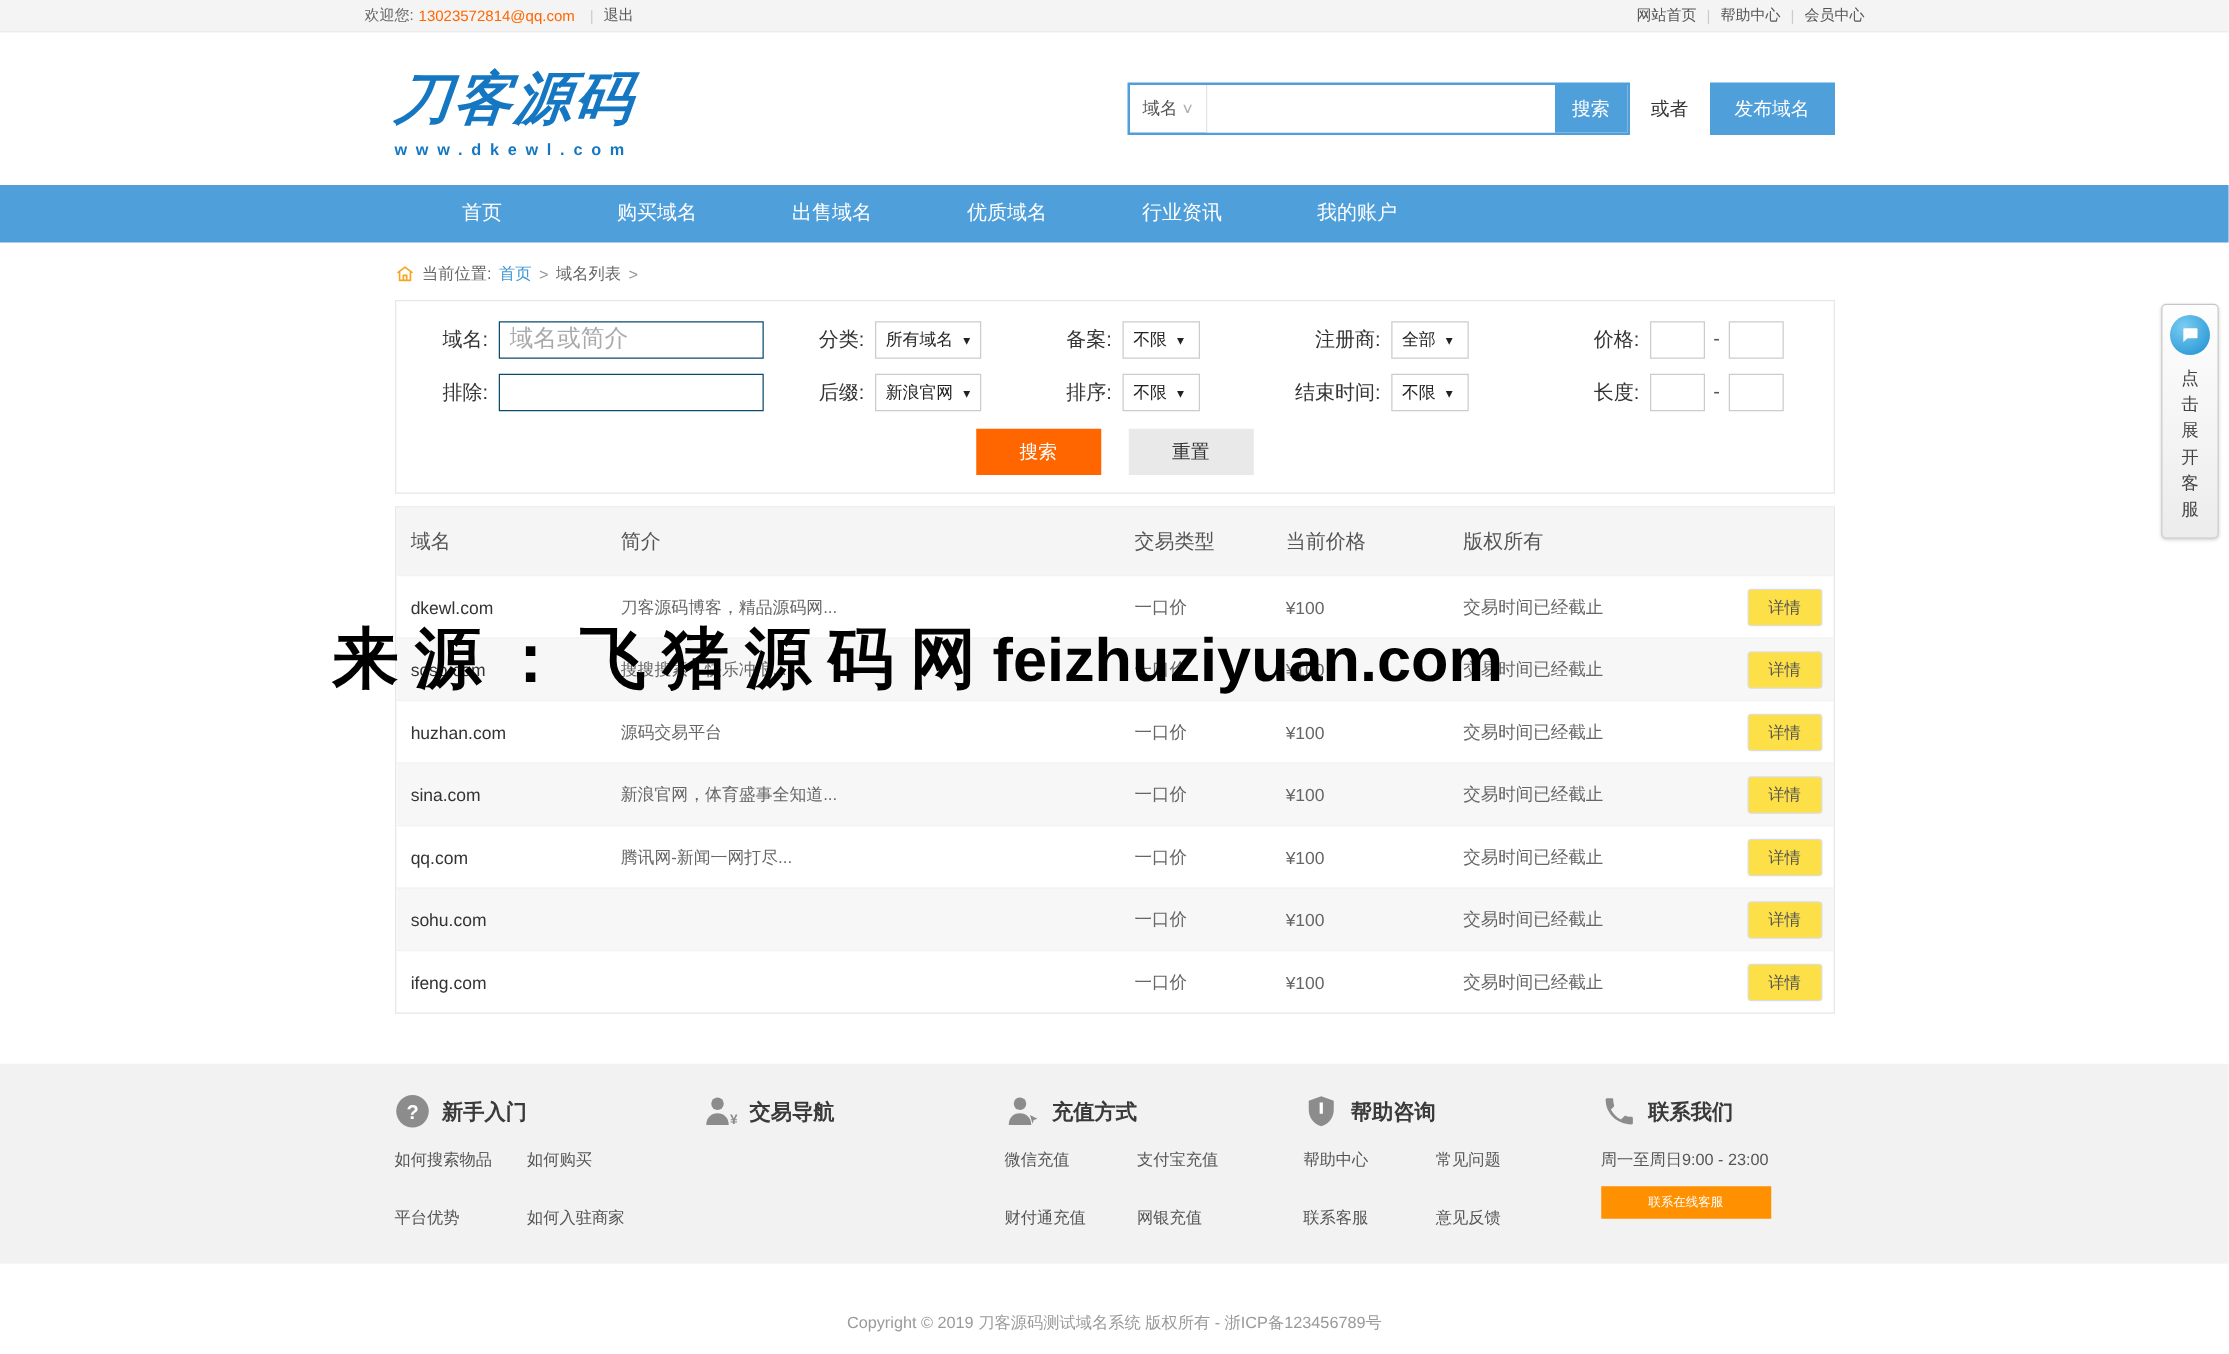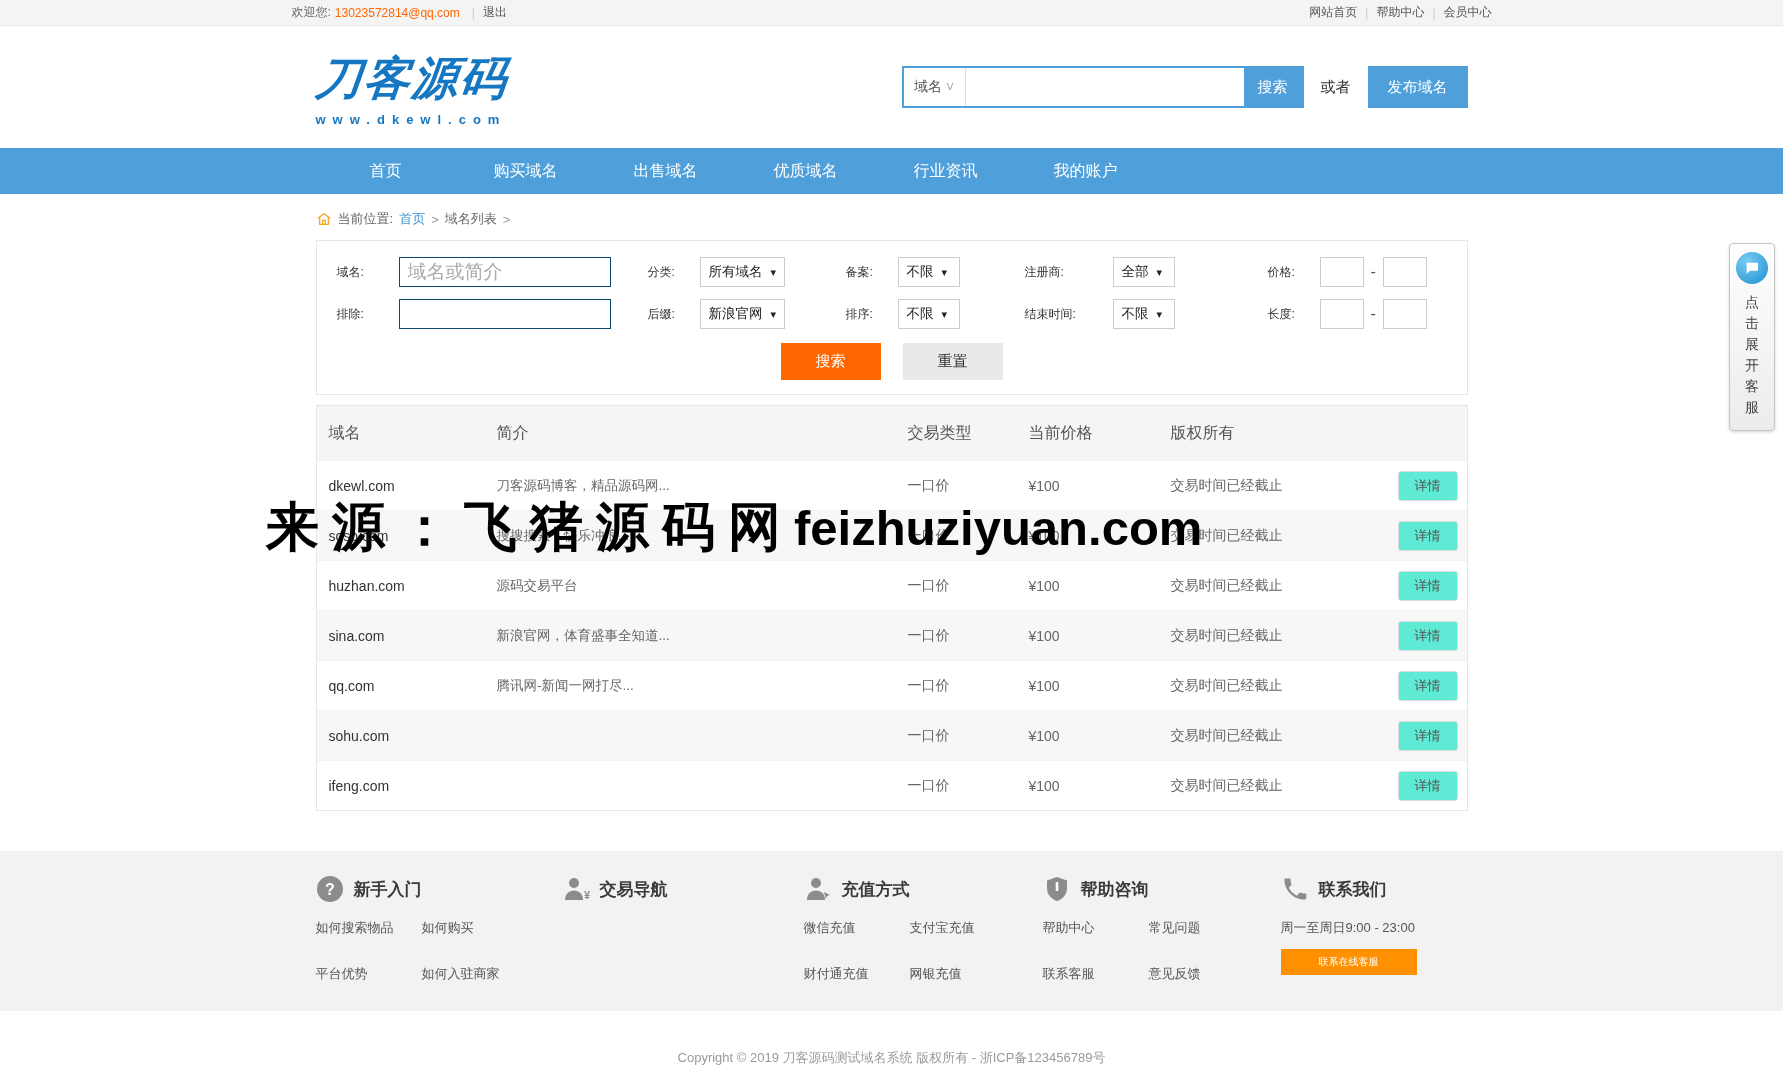--- a/index.html
+++ b/index.html
@@ -36,21 +36,21 @@
 
   
   .breadcrumb { margin-top:12px; height:26px; display:flex; align-items:center; font-size:13px; color:#666; gap:6px; }
   .breadcrumb .home-link { color:#3d97d4; text-decoration:none; cursor:pointer; }
   .bc-sep { color:#999; }
 
   
   .filter-panel { border:1px solid #e7e7e7; background:#fff; margin-top:8px; padding:14px 20px 14px; }
   .frow { display:flex; align-items:center; height:34px; margin-bottom:8px; }
   .fg { display:flex; align-items:center; }
-  .flabel { font-size:12px; color:#333; text-align:left; padding-right:8px; white-space:nowrap; }
+  .flabel { font-size:16px; color:#333; text-align:right; padding-right:8px; white-space:nowrap; }
   .fg1 { width:311px; } .fg1 .flabel { width:62px; }
   .fg2 { width:198px; } .fg2 .flabel { width:52px; }
   .fg3 { width:179px; } .fg3 .flabel { width:52px; }
   .fg4 { width:243px; } .fg4 .flabel { width:88px; }
   .fg5 { flex:1; }     .fg5 .flabel { width:52px; }
   .f-input { width:212px; height:30px; border:1px solid #0c4a6e; padding:0 8px; font-size:19px; outline:none; }
   .f-input::placeholder { color:#aaa; }
   .fselect { height:30px; min-width:62px; border:1px solid #ccc; background:#fff; display:inline-flex; align-items:center; padding:0 8px; font-size:13.5px; color:#222; cursor:pointer; gap:8px; }
   .fselect::after { content:"▾"; font-size:11px; color:#222; }
   .range-input { width:44px; height:30px; border:1px solid #ccc; outline:none; padding:0 4px; font-size:13px; }
@@ -61,21 +61,21 @@
 
   
   .table-panel { border:1px solid #e7e7e7; background:#fff; margin-top:10px; }
   .thead, .trow { display:grid; grid-template-columns:168px 411px 121px 142px 227px 1fr; align-items:center; padding-left:12px; }
   .thead { height:54px; background:#f5f5f5; font-size:16px; color:#555; }
   .trow { height:50px; border-top:1px solid #f2f2f2; font-size:14px; }
   .trow.alt { background:#f7f7f7; }
   .td-domain { color:#333; }
   .td-desc { color:#666; font-size:13.5px; }
   .td-type, .td-price, .td-time { color:#666; }
-  .detail-btn { width:60px; height:30px; background:#5eead4; border:1px solid #ddd; border-radius:3px; color:#555; font-size:13px; cursor:pointer; }
+  .detail-btn { width:60px; height:30px; background:#fde047; border:1px solid #ddd; border-radius:3px; color:#555; font-size:13px; cursor:pointer; }
 
   
   .watermark { position:absolute; left:266px; top:492px; z-index:50; white-space:nowrap; color:#000; font-weight:bold; pointer-events:none; }
   .wm-prefix { font-size:53px; letter-spacing:13px; }
   .wm-domain { font-size:49px; letter-spacing:0; }
 
   
   .footer { background:#f2f2f2; margin-top:40px; }
   .footer-grid { display:grid; grid-template-columns:246px 242px 239px 238px 1fr; padding:24px 0 28px; }
   .fcol-head { display:flex; align-items:center; gap:10px; margin-bottom:16px; }

